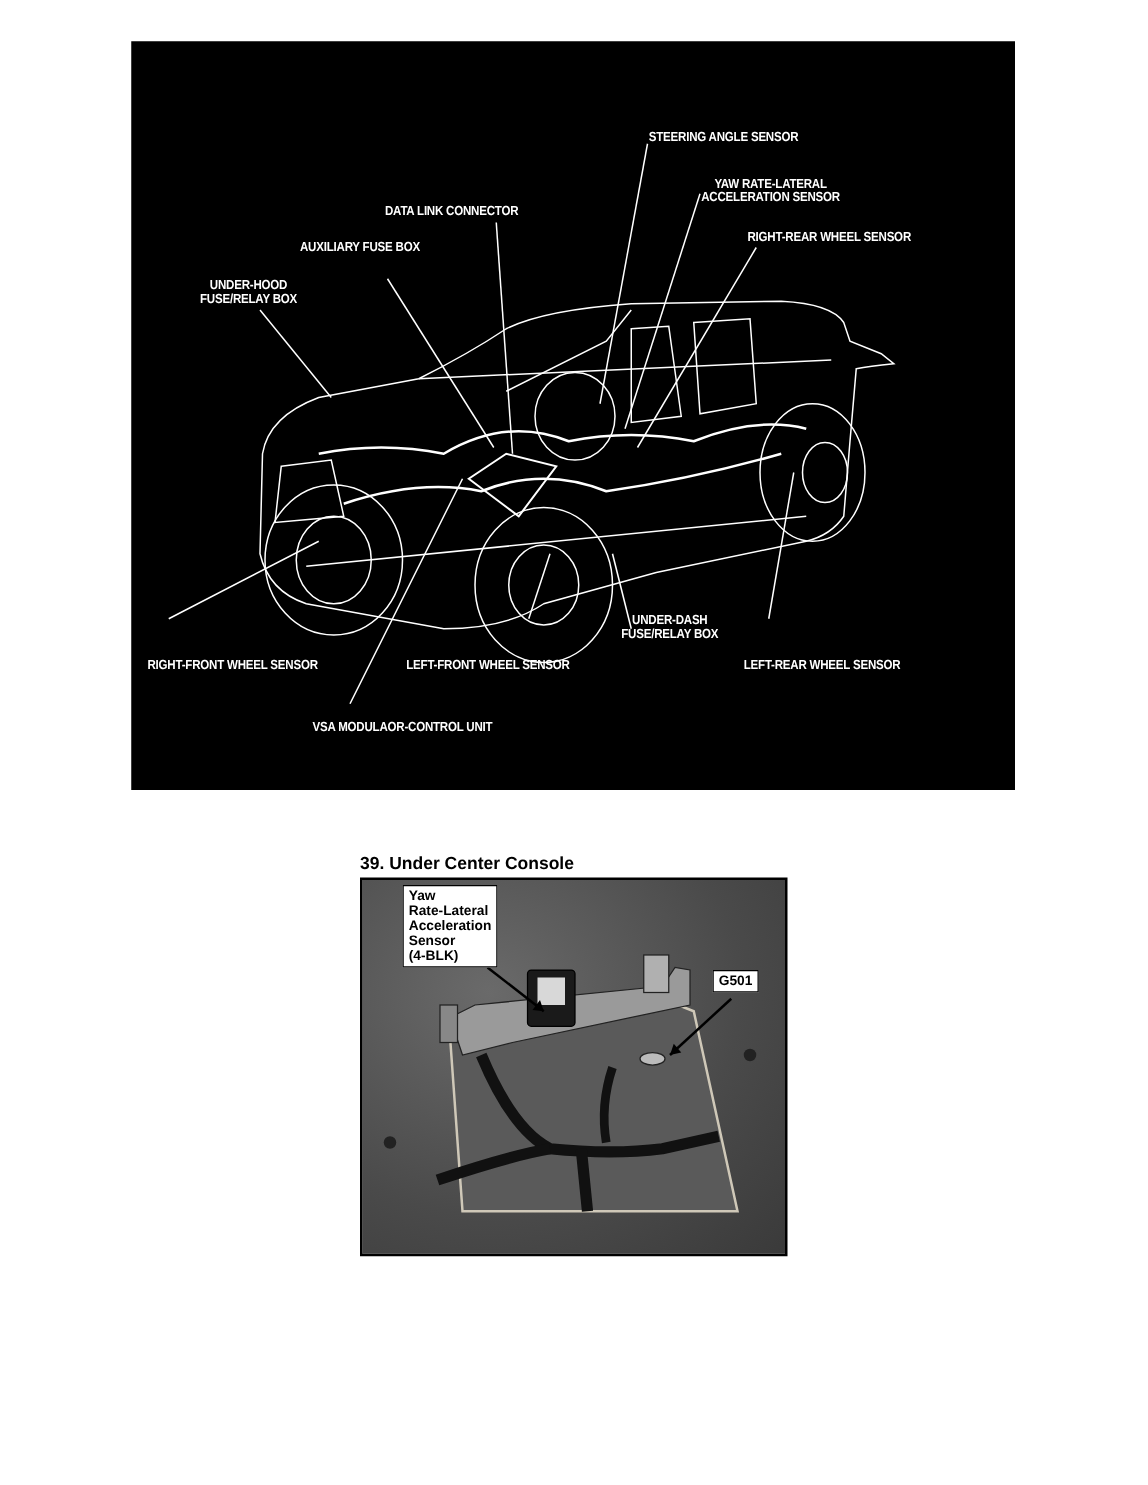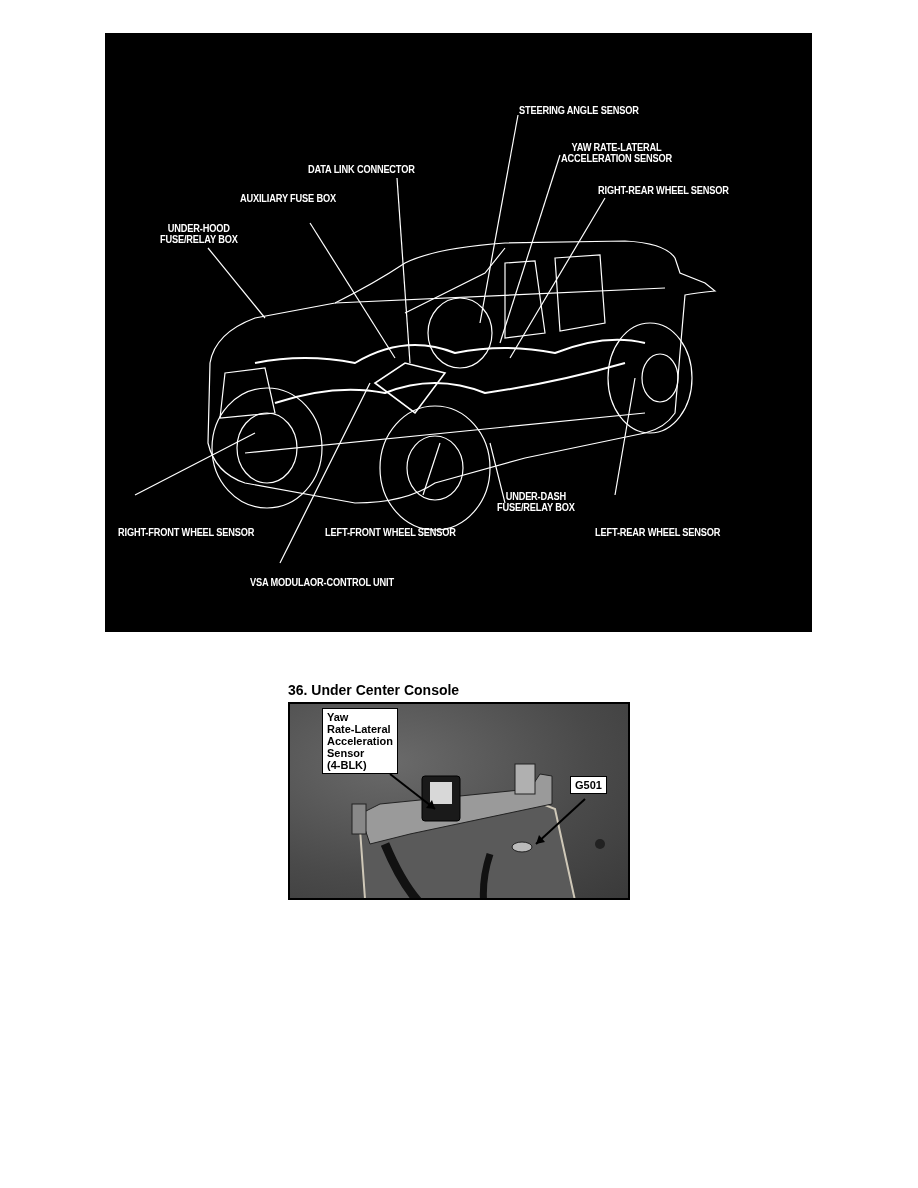--- a/index.html
+++ b/index.html
@@ -1,21 +1,21 @@
 <!DOCTYPE html>
 <html><head>
 <meta charset="utf-8">
 <style>
   html,body{margin:0;padding:0;background:#fff;}
   body{width:918px;height:1188px;position:relative;overflow:hidden;font-family:"Liberation Sans",sans-serif;}
   .diagram{position:absolute;left:105px;top:33px;width:707px;height:599px;background:#000;overflow:hidden;text-align:center;}
   .diagram svg{position:absolute;left:0;top:0;}
   .lbl{position:absolute;color:#fff;font-family:"Liberation Sans",sans-serif;font-weight:bold;font-size:10.5px;line-height:11px;letter-spacing:-0.2px;white-space:pre;transform:scaleX(0.88);transform-origin:left top;}
   .fig-title{position:absolute;left:288px;top:682px;font-weight:bold;font-size:14px;color:#000;}
-  .photo{position:absolute;left:288px;top:702px;width:342px;height:198px;border:2px solid #000;box-sizing:border-box;overflow:hidden;
+  .photo{position:absolute;left:288px;top:702px;width:342px;height:303px;border:2px solid #000;box-sizing:border-box;overflow:hidden;
     background:radial-gradient(ellipse at 30% 30%,#6a6a6a 0%,#4a4a4a 60%,#3a3a3a 100%);}
   .photo svg{position:absolute;left:0;top:0;}
   .callout{position:absolute;background:#fff;border:1px solid #000;font-weight:bold;font-size:11px;line-height:12px;color:#000;padding:2px 4px;white-space:pre;}
 </style>
 </head>
 <body>
 
 <div class="diagram">
   <svg width="707" height="599" viewBox="0 0 707 599">
     <g fill="none" stroke="#fff" stroke-width="1.2">
@@ -63,21 +63,21 @@
   <div class="lbl" style="left:55px;top:190px;">UNDER-HOOD
 FUSE/RELAY BOX</div>
   <div class="lbl" style="left:392px;top:458px;">UNDER-DASH
 FUSE/RELAY BOX</div>
   <div class="lbl" style="left:13px;top:494px;">RIGHT-FRONT WHEEL SENSOR</div>
   <div class="lbl" style="left:220px;top:494px;">LEFT-FRONT WHEEL SENSOR</div>
   <div class="lbl" style="left:490px;top:494px;">LEFT-REAR WHEEL SENSOR</div>
   <div class="lbl" style="left:145px;top:544px;">VSA MODULAOR-CONTROL UNIT</div>
 </div>
 
-<div class="fig-title">36. Under Center Console</div>
+<div class="fig-title">39. Under Center Console</div>
 
 <div class="photo">
   <svg width="342" height="267" viewBox="0 0 342 267">
 
     <path d="M70 125 L80 265 L300 265 L265 105 L240 95 L110 110 Z" fill="#5a5a5a" stroke="#cfc8b8" stroke-width="2"></path>
 
     <path d="M70 110 L90 100 L240 85 L250 70 L262 72 L262 100 L120 130 L80 140 Z" fill="#9a9a9a" stroke="#222" stroke-width="1"></path>
     <rect x="225" y="60" width="20" height="30" fill="#b0b0b0" stroke="#222"></rect>
     <rect x="62" y="100" width="14" height="30" fill="#888" stroke="#222"></rect>
 

